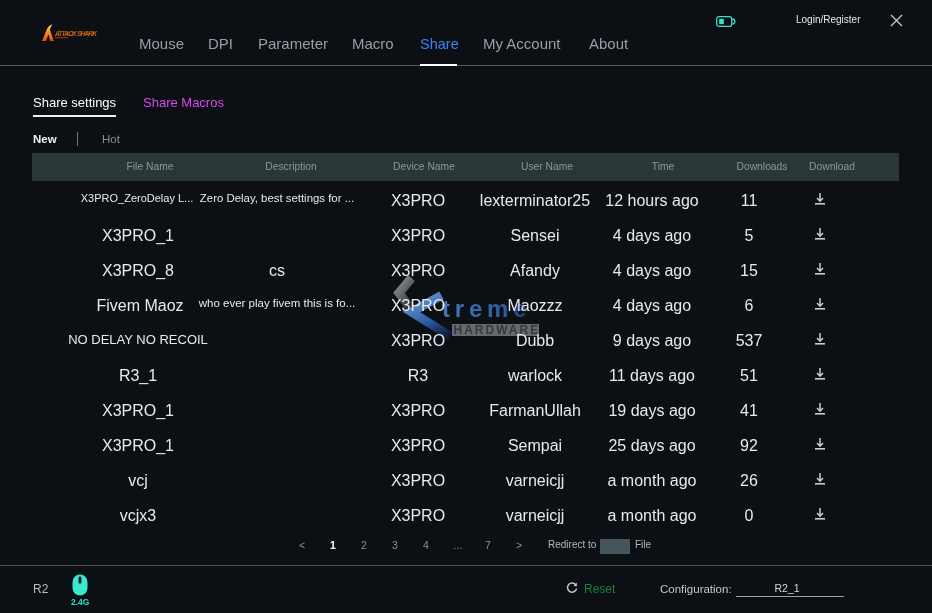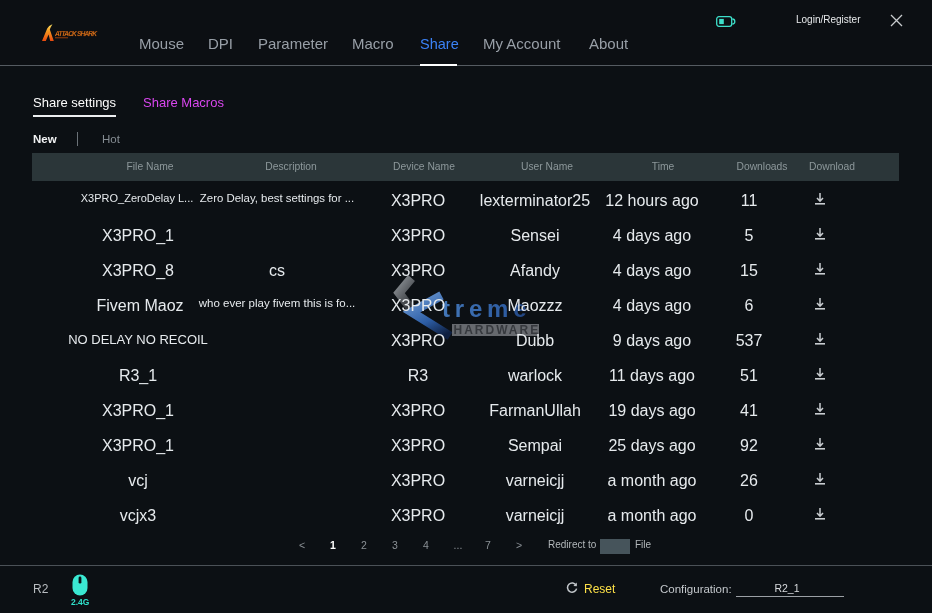--- a/index.html
+++ b/index.html
@@ -252,17 +252,17 @@
   <span class="abs" style="left:33px; top:16px; font-size:12px; color:#b9bdc1;">R2</span>
   <svg class="abs" style="left:72px; top:8px;" width="16" height="22" viewBox="0 0 16 22">
     <rect x="0.5" y="0.5" width="15" height="21" rx="7.5" fill="#3ae8d2"></rect>
     <rect x="6.6" y="2.6" width="2.8" height="7" rx="1.4" fill="#0d1014"></rect>
   </svg>
   <span class="abs" style="left:71px; top:31px; font-size:8.5px; font-weight:bold; color:#2fe0c9;">2.4G</span>
   <svg class="abs" style="left:566px; top:16px;" width="12" height="12" viewBox="0 0 12 12">
     <path d="M 10.2 3.4 A 4.6 4.6 0 1 0 10.6 6.6" fill="none" stroke="#c3c7cb" stroke-width="1.5"></path>
     <path d="M 10.8 0.6 L 10.8 4.2 L 7.4 4.0 Z" fill="#c3c7cb"></path>
   </svg>
-  <span class="abs" style="left:584px; top:16px; font-size:12px; color:#fde047;">Reset</span>
+  <span class="abs" style="left:584px; top:16px; font-size:12px; color:#15803d;">Reset</span>
   <span class="abs" style="left:660px; top:16.5px; font-size:11.5px; color:#c3c7cb;">Configuration:</span>
   <span class="abs ctr" style="left:787px; top:16px; font-size:10.5px; color:#d6d9dc;">R2_1</span>
   <div class="abs" style="left:736px; top:30px; width:108px; height:1px; background:#9ba0a5;"></div>
 </div>
 
 </body></html>

